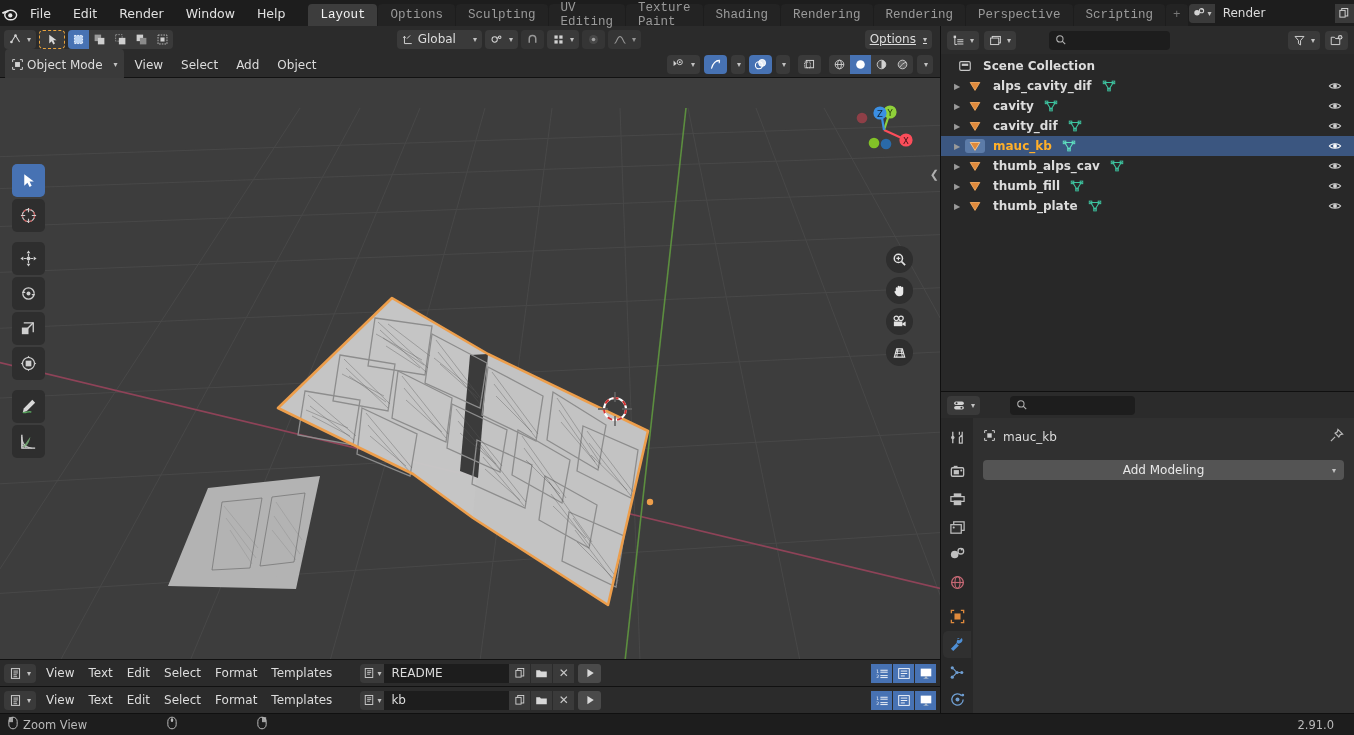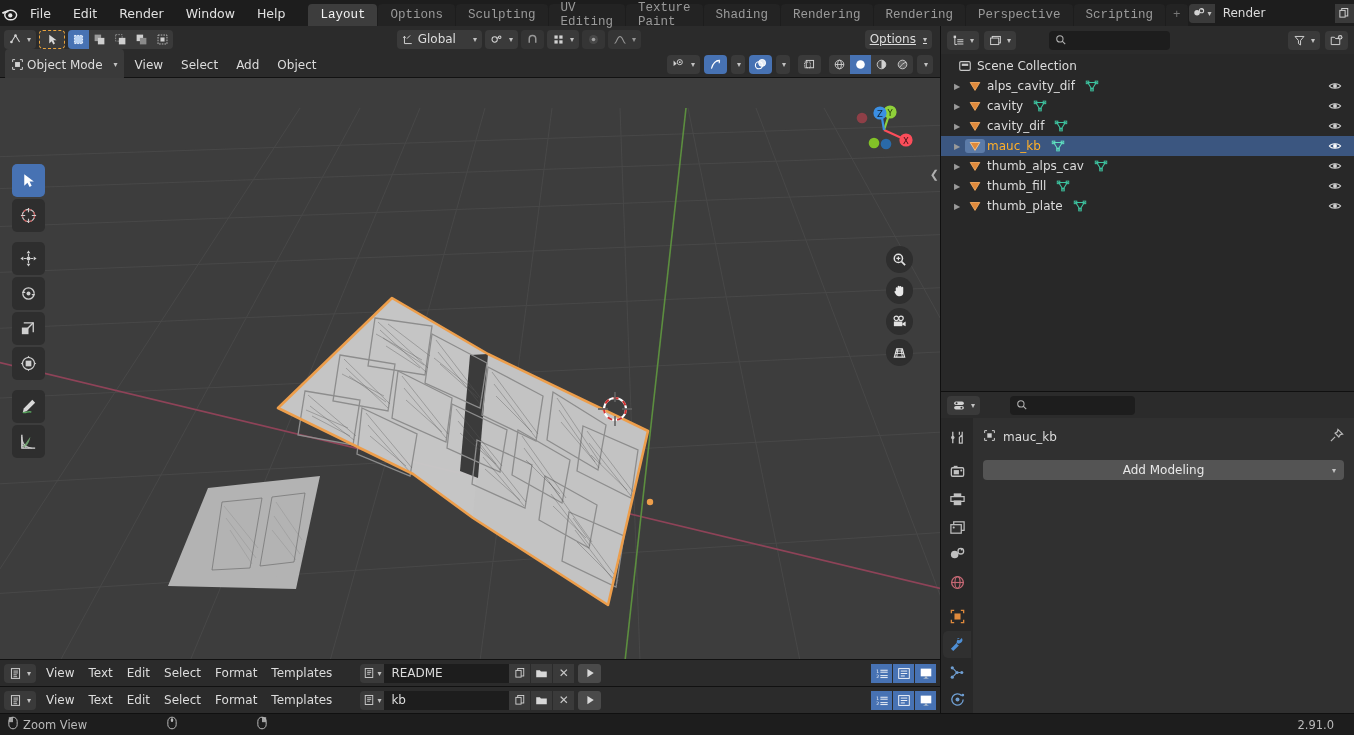--- a/index.html
+++ b/index.html
@@ -127,21 +127,21 @@
   }
   .out-body{ flex:1; overflow:hidden; padding-top:2px;}
   .out-row{
     height:20px; display:flex; align-items:center; padding-left:8px; font-size:12px; color:#dcdcdc; cursor:default;
     position:relative;
   }
   .out-row.selected{ background:#3b5680; }
   .out-row.selected .oname{ color:#ffaf29; }
   .out-row .tri{ width:16px; display:flex; align-items:center; justify-content:center; color:#9a9a9a; font-size:8px;}
   .obj-ico{ width:20px; display:flex; align-items:center; justify-content:center;}
-  .oname{ margin-left:2px; }
+  .oname{ margin-left:8px;font-weight:bold; }
   .mesh-ico{ margin-left:10px; display:flex; align-items:center;}
   .eye{ position:absolute; right:12px; top:3px; }
   .out-row.collection{ padding-left:14px; }
 
   
   .props{ flex:1; display:flex; flex-direction:column; background:#303030; border-top:1px solid #101010; min-height:0;}
   .props-header{ height:26px; background:#2b2b2b; display:flex; align-items:center; gap:6px; padding:0 6px; flex:0 0 26px;}
   .props-search{
     background:#1d1d1d; height:19px; border-radius:4px; display:flex; align-items:center; padding:0 6px;
     width:125px; margin-left:24px;

